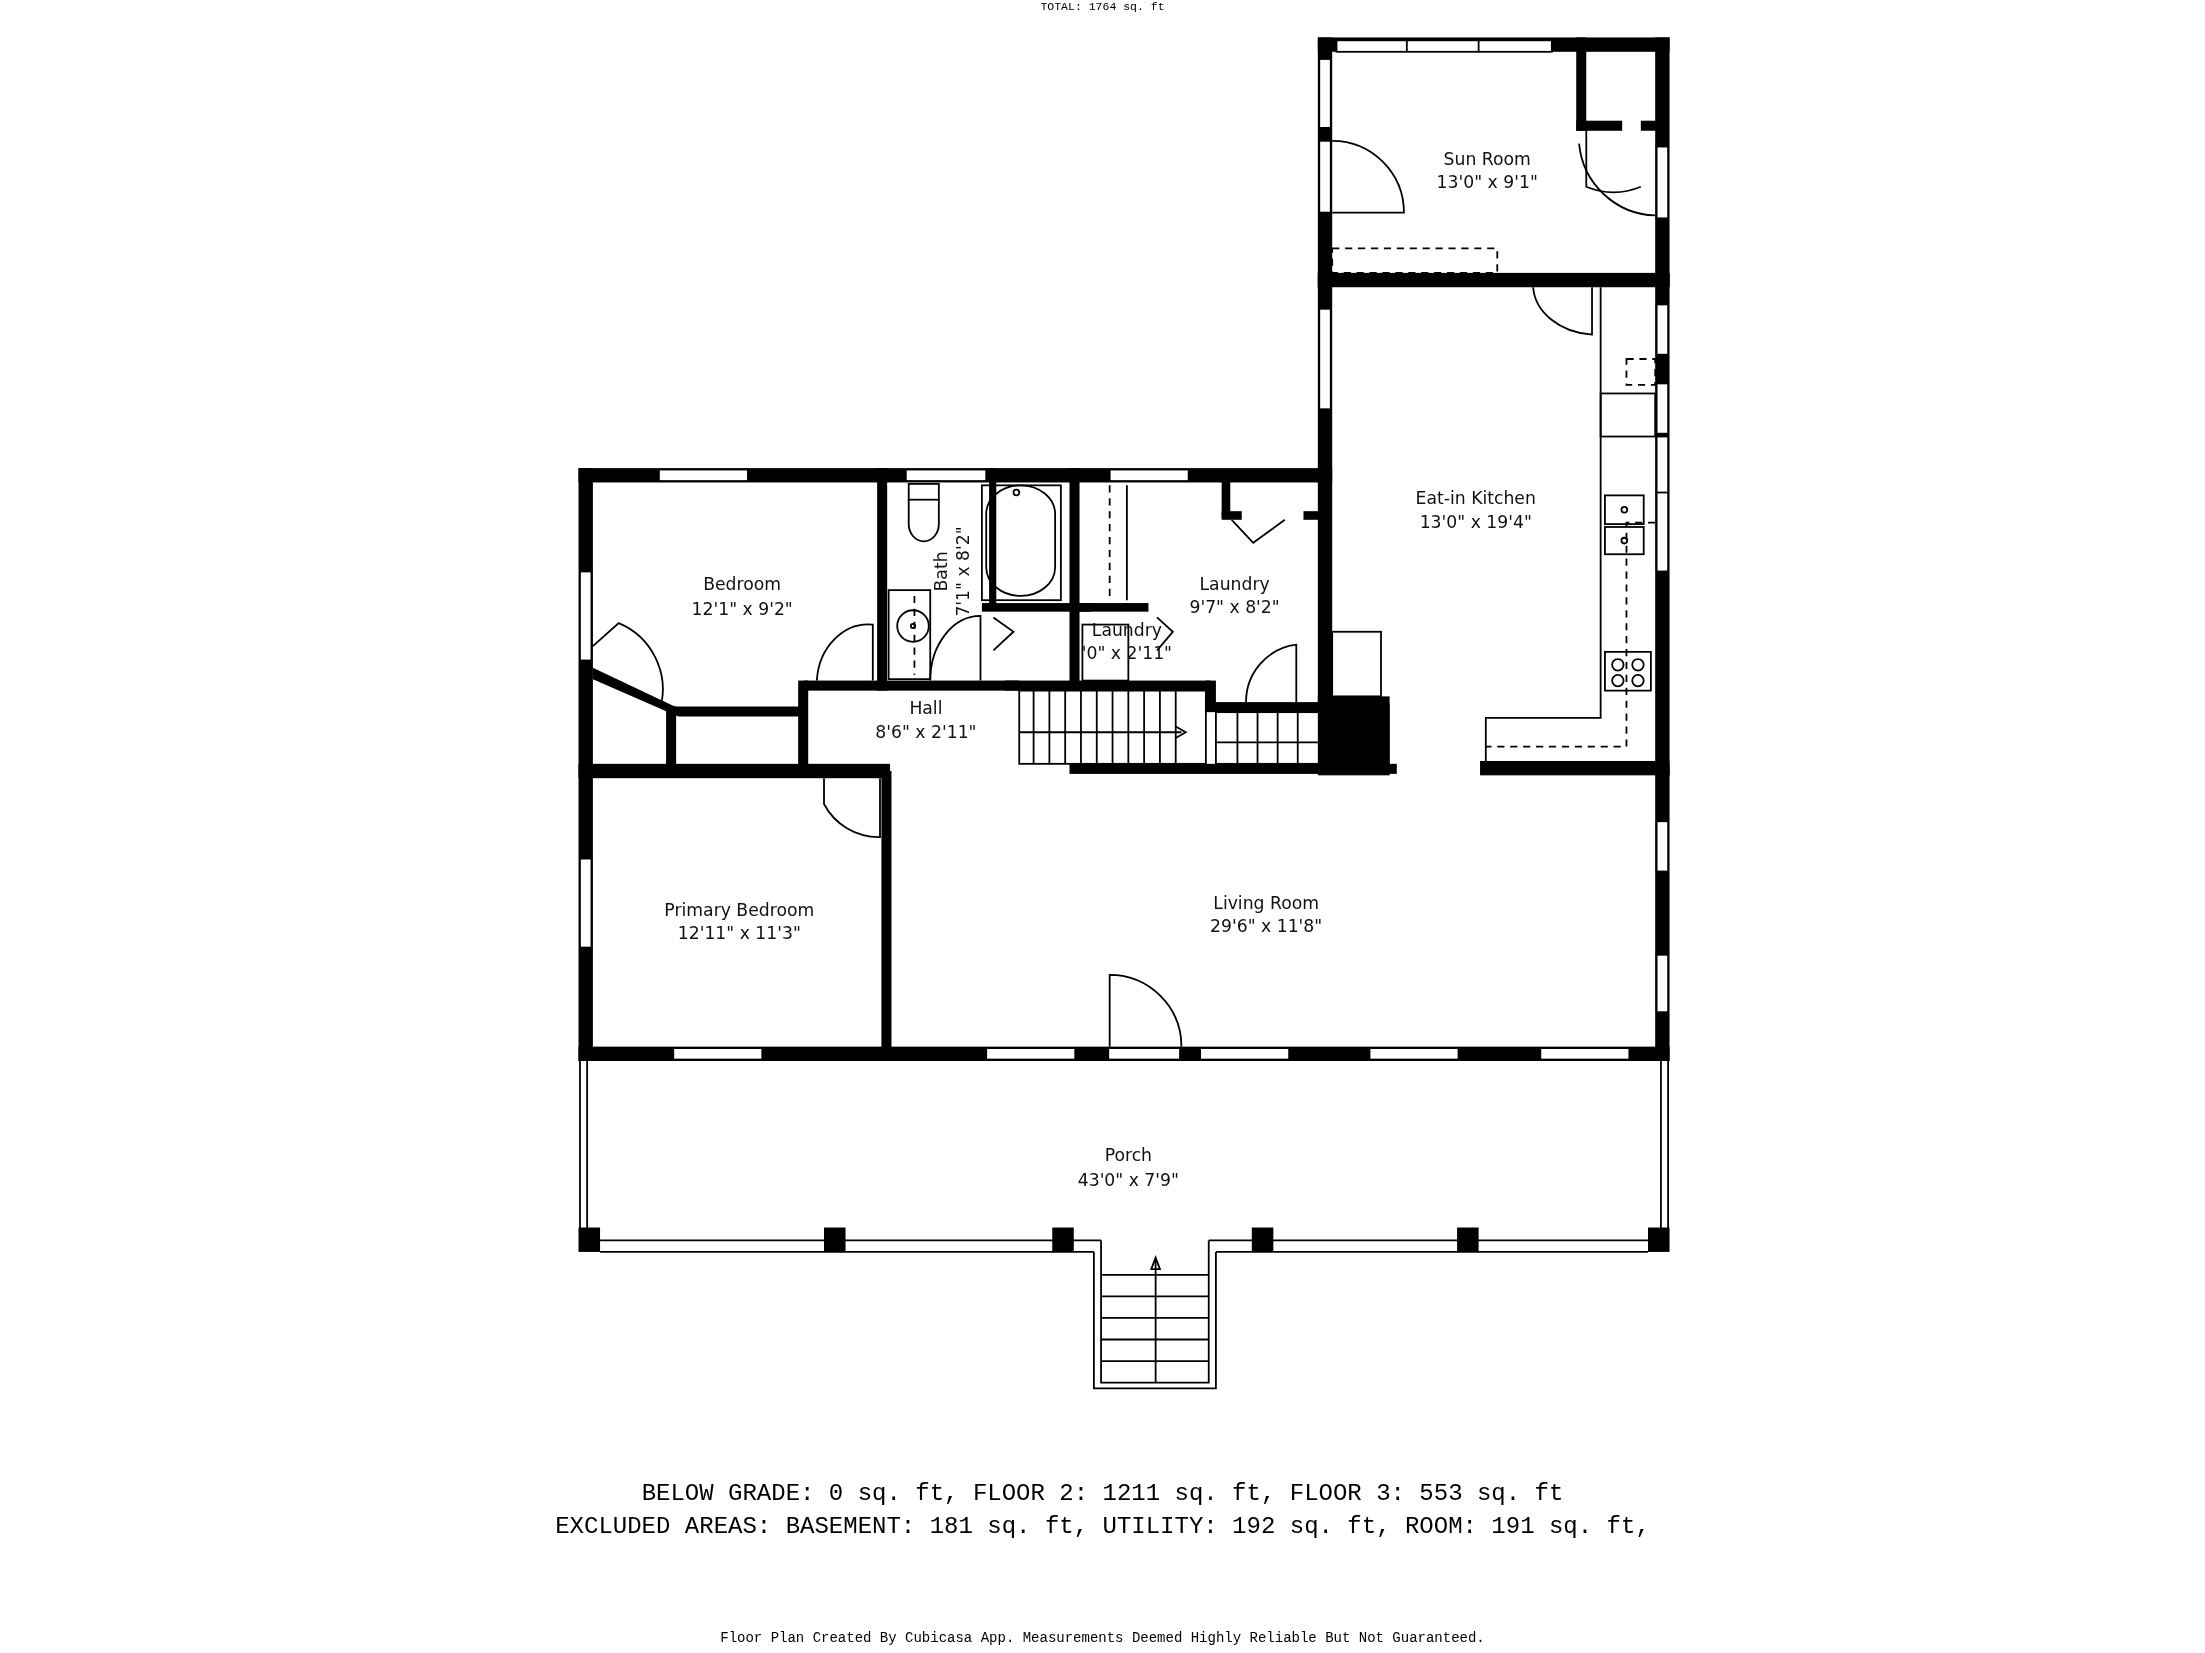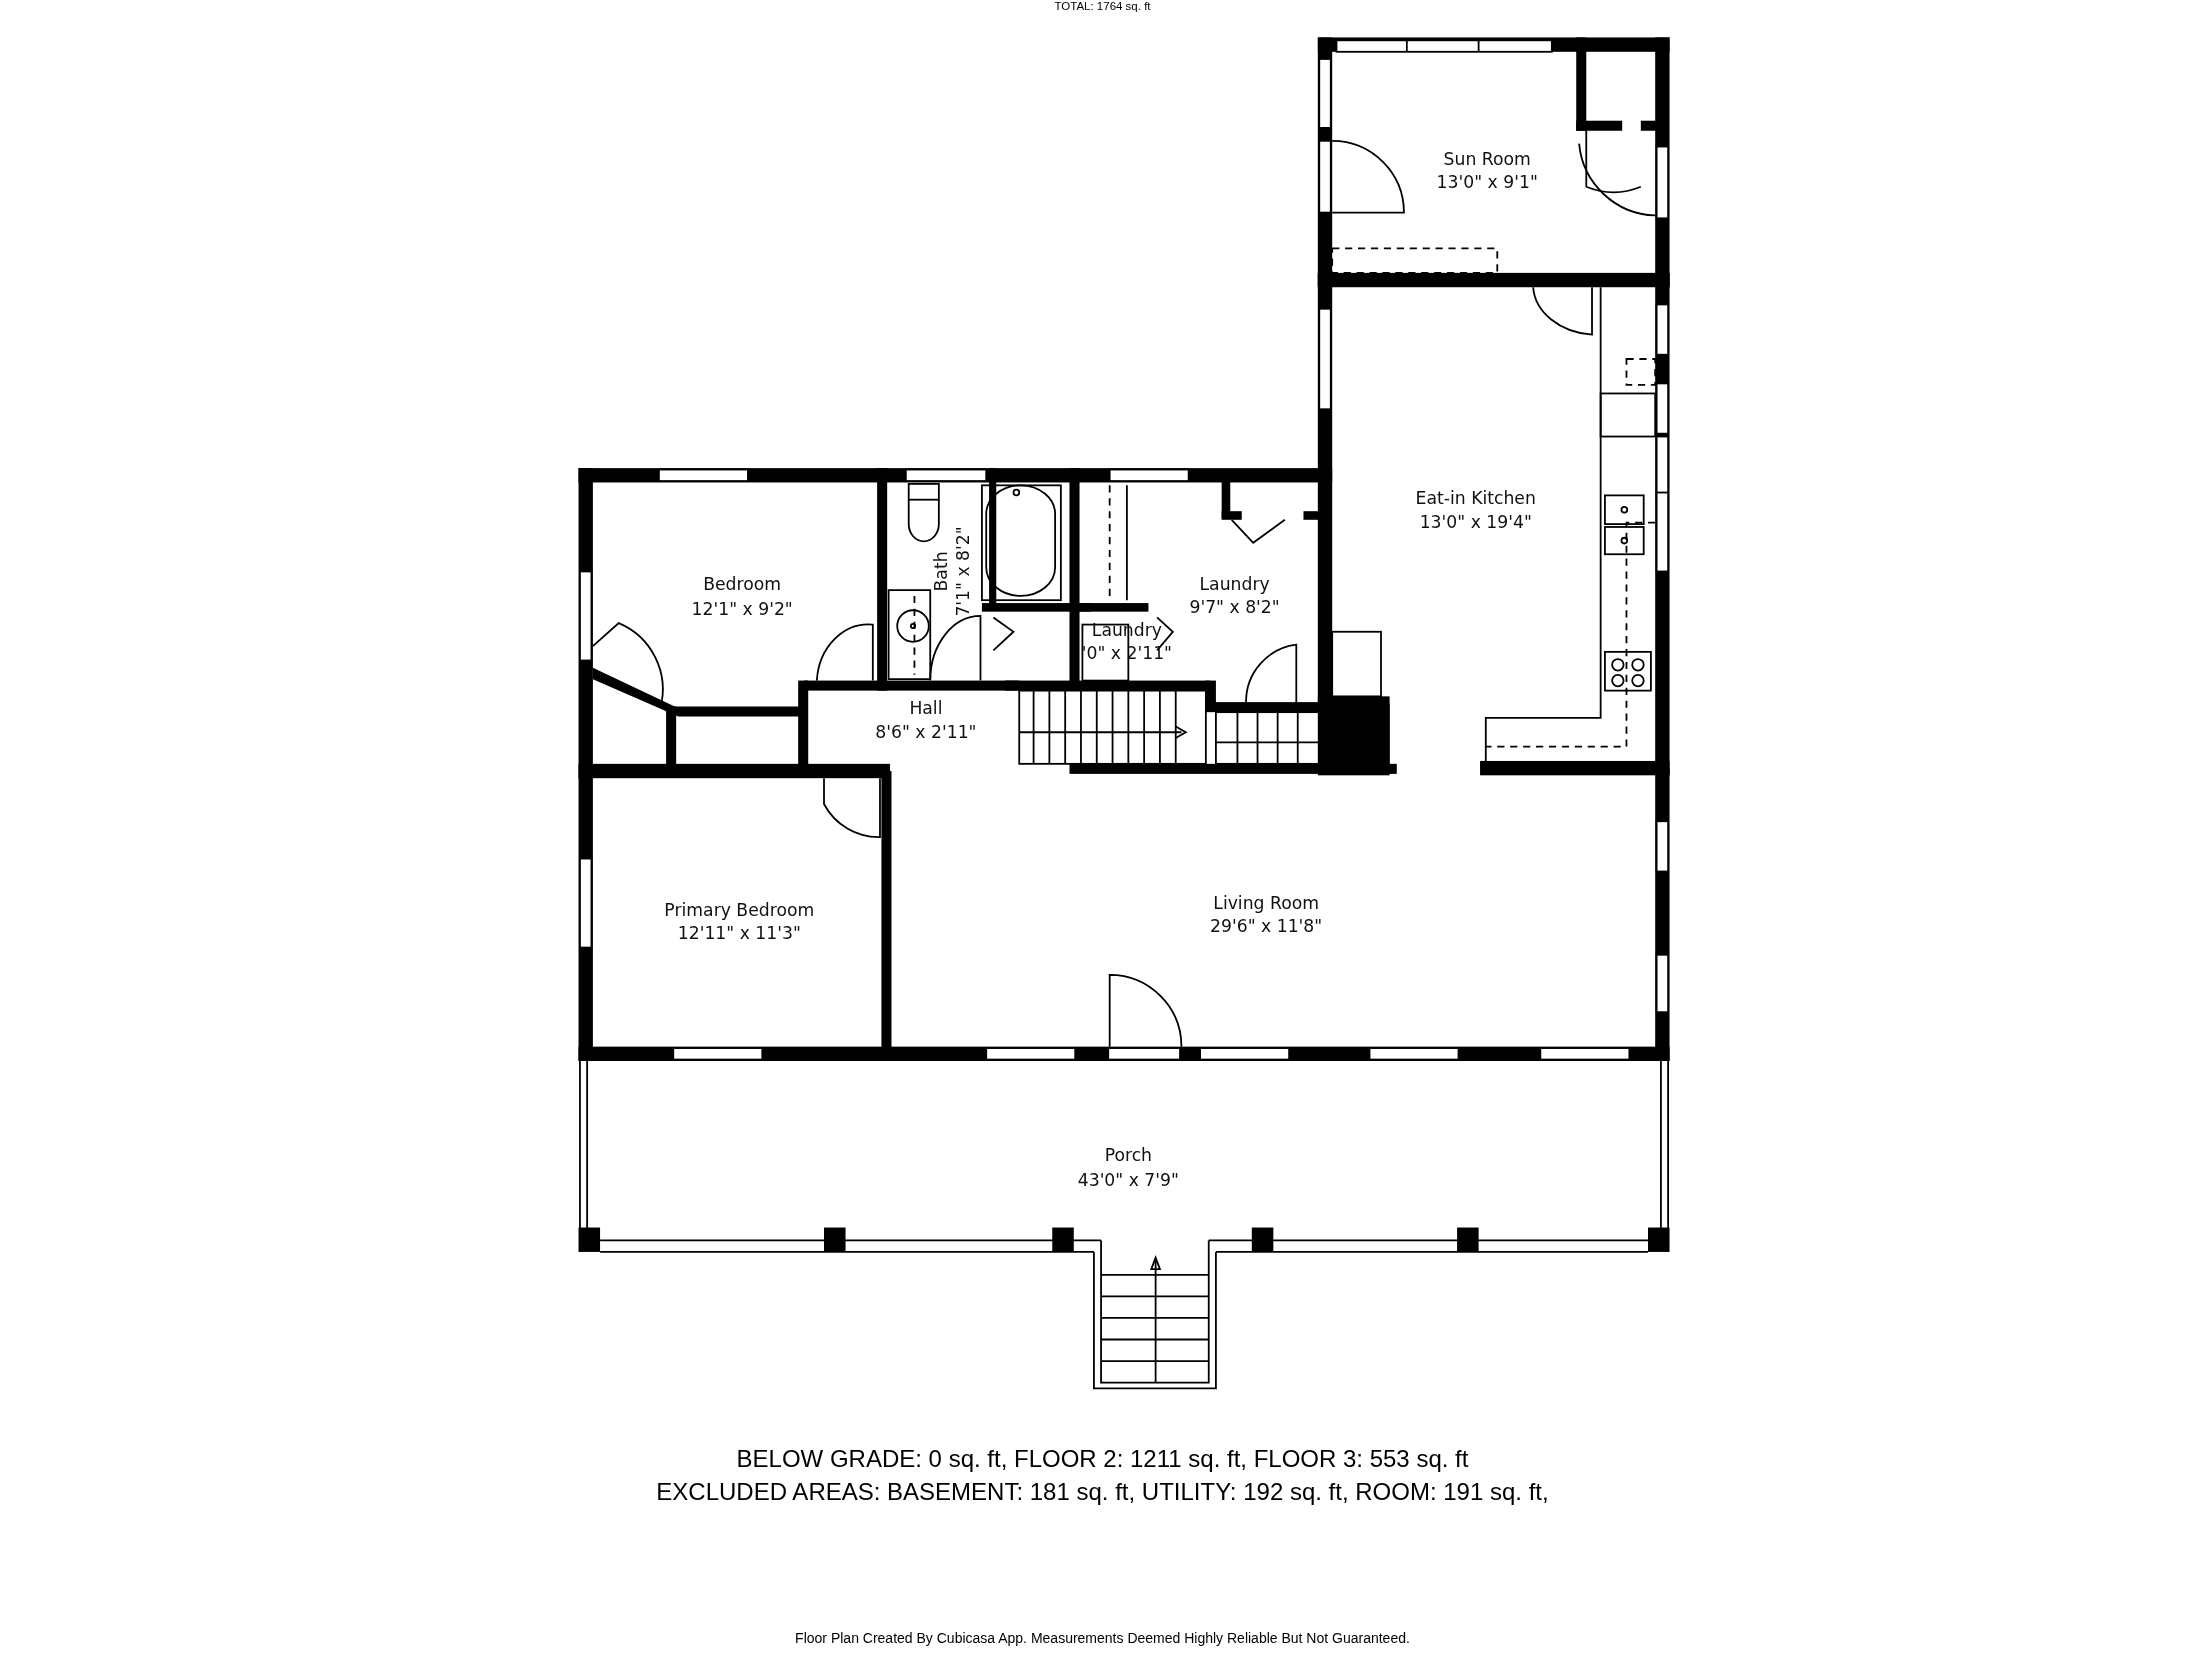--- a/index.html
+++ b/index.html
@@ -5,21 +5,21 @@
     html, body { margin: 0; padding: 0; background: #ffffff; }
     body { width: 2205px; height: 1654px; position: relative; overflow: hidden; font-family: "DejaVu Sans", sans-serif; }
     #plan { position: absolute; left: 0; top: 0; width: 2205px; height: 1654px; }
     .wall { fill: #000000; }
     .thin { fill: none; stroke: #000000; stroke-width: 2.5; }
     .dash { fill: none; stroke: #000000; stroke-width: 2.5; stroke-dasharray: 10 8; }
     .win { fill: #ffffff; stroke: #000000; stroke-width: 2.5; }
     .room-name, .room-dim { font-family: "DejaVu Sans", sans-serif; fill: #111111; text-anchor: middle; }
     .room-name { font-size: 24px; }
     .room-dim { font-size: 24px; }
-    .footer { position: absolute; left: 0; width: 2205px; text-align: center; color: #000; font-family: Liberation Sans, sans-serif; }
+    .footer { position: absolute; left: 0; width: 2205px; text-align: center; color: #000; font-family: Liberation Mono, monospace; }
     .footer-line { font-size: 24px; line-height: 33px; }
     .credit { top: 1630px; font-size: 14px; }
   </style>
 </head>
 <body>
 
 <svg id="plan" viewBox="0 0 3072 2304" xmlns="http://www.w3.org/2000/svg">
 
   <g>
     <rect class="wall" x="1836" y="52" width="490" height="20"></rect>
@@ -257,18 +257,18 @@
     <text class="room-name" x="1764" y="1266">Living Room</text>
     <text class="room-dim" x="1764" y="1298">29'6" x 11'8"</text>
   </g>
   <g>
     <text class="room-name" x="1572" y="1618">Porch</text>
     <text class="room-dim" x="1572" y="1652">43'0" x 7'9"</text>
   </g>
 </svg>
 
 <div class="footer total">TOTAL: 1764 sq. ft</div>
-<div class="footer" style="top: 1442px;">
+<div class="footer" style="top: 1477px;">
   <div class="footer-line">BELOW GRADE: 0 sq. ft, FLOOR 2: 1211 sq. ft, FLOOR 3: 553 sq. ft</div>
   <div class="footer-line">EXCLUDED AREAS: BASEMENT: 181 sq. ft, UTILITY: 192 sq. ft, ROOM: 191 sq. ft,</div>
 </div>
 <div class="footer credit">Floor Plan Created By Cubicasa App. Measurements Deemed Highly Reliable But Not Guaranteed.</div>
 
 
 </body></html>

